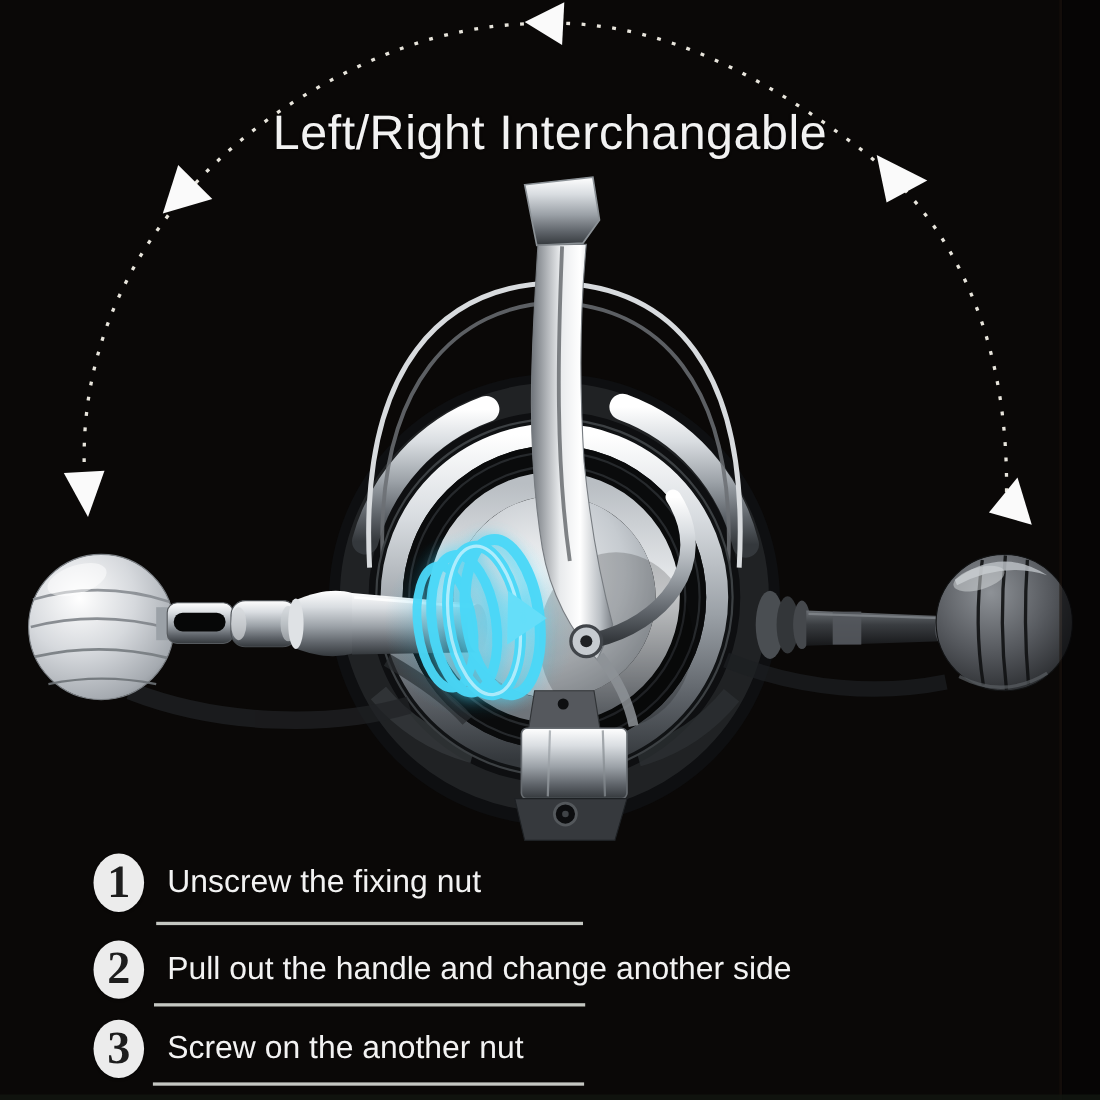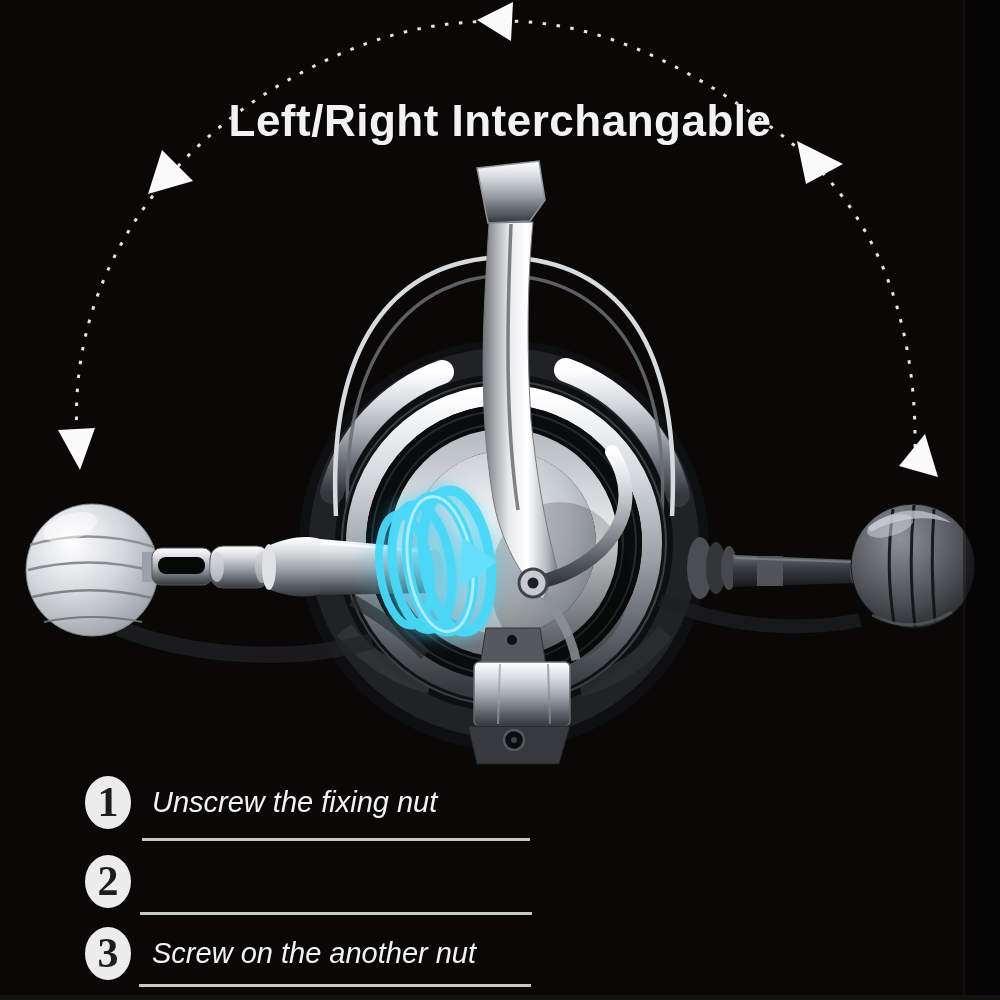--- a/index.html
+++ b/index.html
@@ -9,36 +9,36 @@
   html,body{margin:0;padding:0;}
   body{
     width:1000px;height:1000px;position:relative;overflow:hidden;
     background:var(--background);
     font-family:"Liberation Sans", sans-serif;
   }
   .stage{position:absolute;inset:0;}
   svg{position:absolute;left:0;top:0;}
   .page-title{
     position:absolute;top:96px;left:0;width:1000px;text-align:center;
-    font-size:44px;font-weight:700;letter-spacing:.5px;color:var(--text);
+    font-size:44px;font-weight:400;letter-spacing:.5px;color:var(--text);
     text-shadow:0 0 2px rgba(0,0,0,.8);
   }
   .dots{stroke:var(--arc-dots);stroke-width:3;fill:none;stroke-dasharray:3.5 10.5;}
   .arrowhead{fill:var(--arrow);}
   .glowline{stroke:var(--accent-glow);fill:none;}
   .steps{position:absolute;left:0;top:0;width:1000px;height:1000px;pointer-events:none;}
   .step{position:absolute;left:85px;height:56px;display:flex;align-items:center;}
   .step-1{top:774px;} .step-2{top:853px;} .step-3{top:925px;}
   .badge{
     width:46px;height:53px;border-radius:50%;background:#ececec;color:#1d1d1d;
     display:flex;align-items:center;justify-content:center;flex:0 0 auto;
     font-family:"Liberation Serif", serif;font-weight:700;font-size:42px;line-height:1;
     box-shadow:0 1px 2px rgba(0,0,0,.6);
   }
-  .step-text{margin-left:21px;font-size:29px;color:var(--text);white-space:nowrap;font-style:italic;}
+  .step-text{margin-left:21px;font-size:29px;color:var(--text);white-space:nowrap;}
   .divider{position:absolute;height:2.5px;background:var(--divider);opacity:.92;}
   .div-1{left:142px;top:838px;width:388px;}
   .div-2{left:140px;top:912px;width:392px;}
   .div-3{left:139px;top:984px;width:392px;}
 </style>
 </head>
 <body>
 
 <div class="stage">
 
@@ -226,20 +226,21 @@
 
   <div class="steps">
     <div class="step step-1">
       <div class="badge">1</div>
       <div class="step-text">Unscrew the fixing nut</div>
     </div>
     <div class="divider div-1"></div>
 
     <div class="step step-2">
       <div class="badge">2</div>
+      <div class="step-text">Pull out the handle and change another side</div>
     </div>
     <div class="divider div-2"></div>
 
     <div class="step step-3">
       <div class="badge">3</div>
       <div class="step-text">Screw on the another nut</div>
     </div>
     <div class="divider div-3"></div>
   </div>
 </div>

